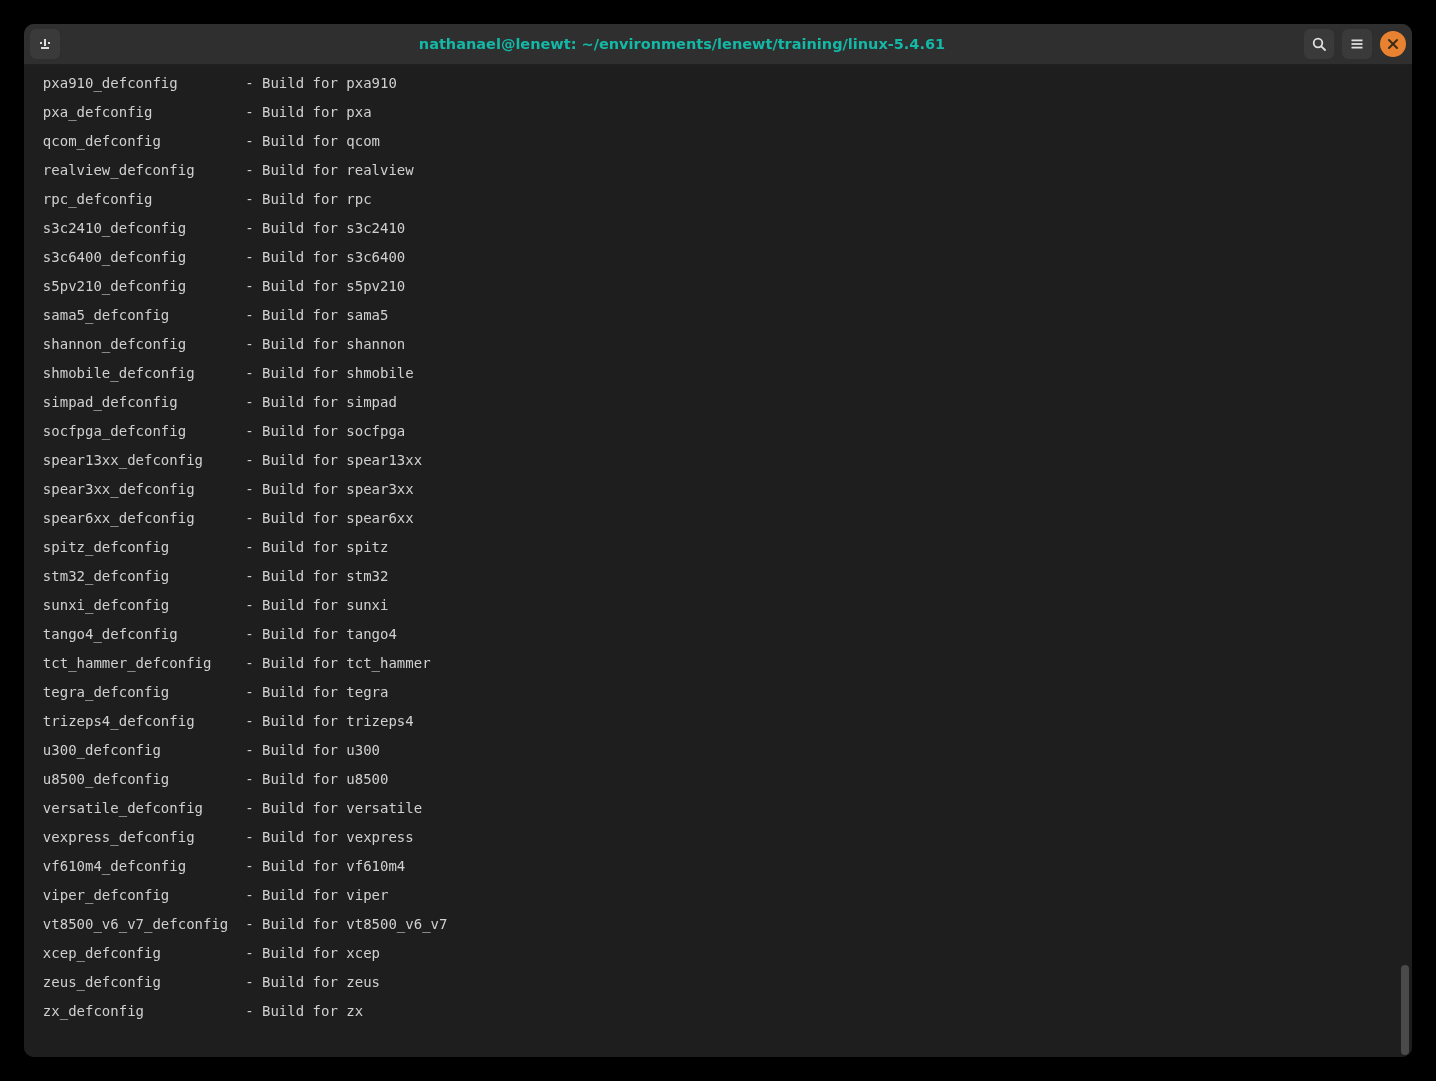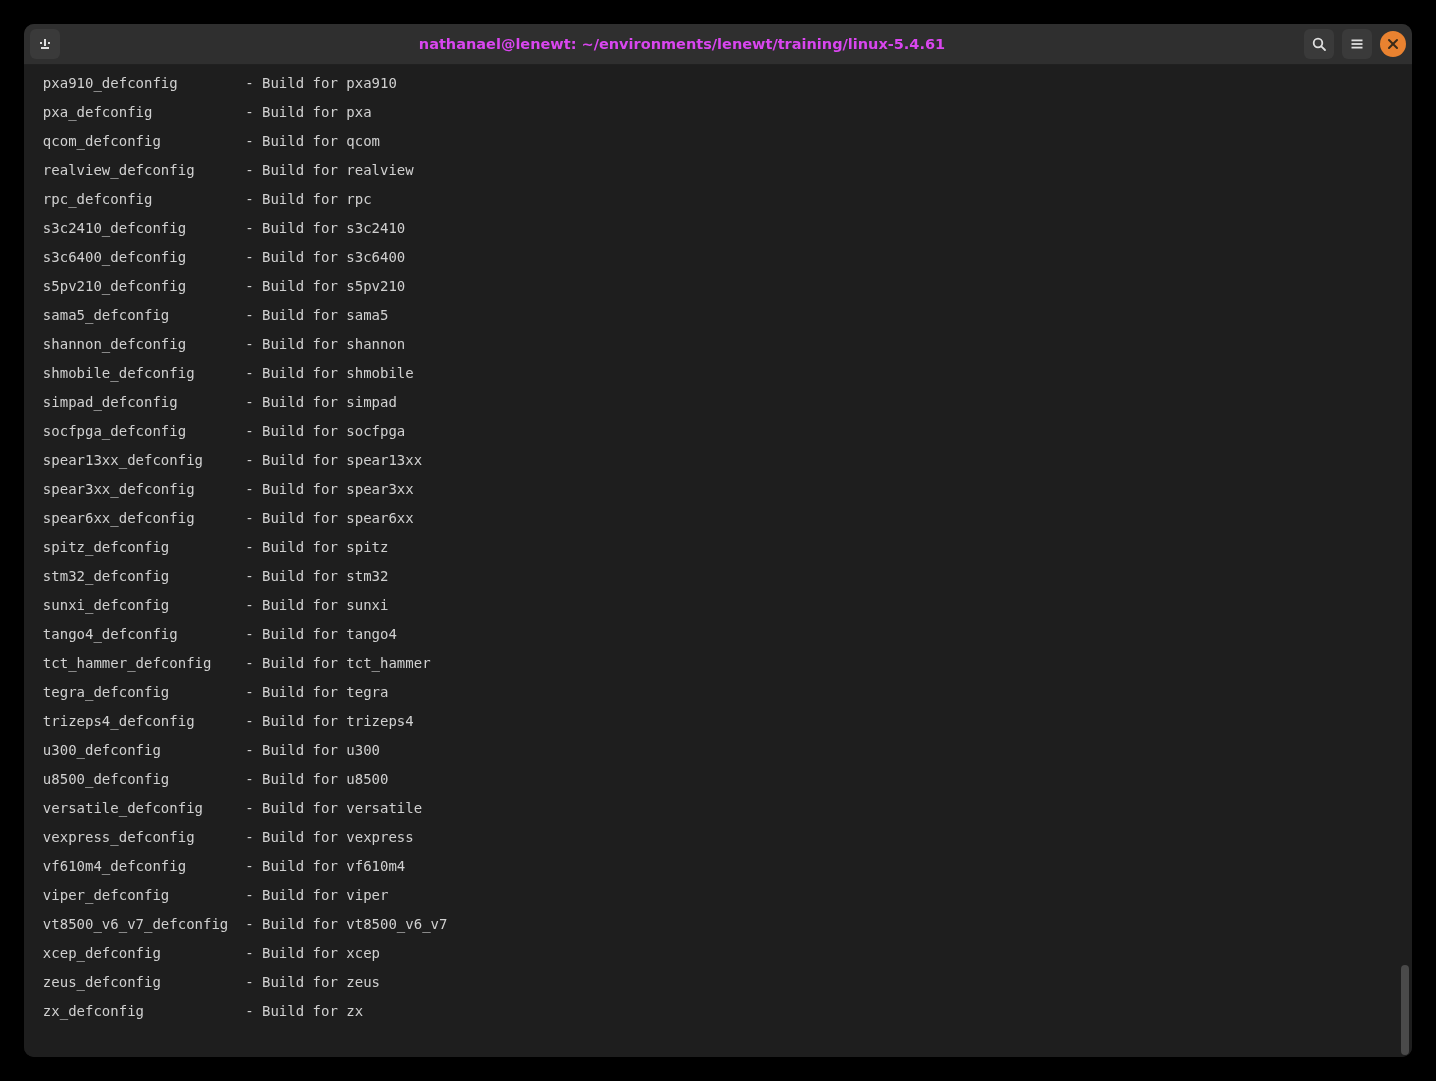--- a/index.html
+++ b/index.html
@@ -40,21 +40,21 @@
     display: flex;
     align-items: center;
     gap: 8px;
   }
   .tb-title {
     flex: 1;
     text-align: center;
     font-family: "DejaVu Sans", "Liberation Sans", sans-serif;
     font-weight: 700;
     font-size: 14.5px;
-    color: #d946ef;
+    color: #14b8a6;
     white-space: nowrap;
     overflow: hidden;
   }
   .tb-btn {
     width: 30px;
     height: 30px;
     border-radius: 6px;
     background: #3a3a3a;
     display: flex;
     align-items: center;

